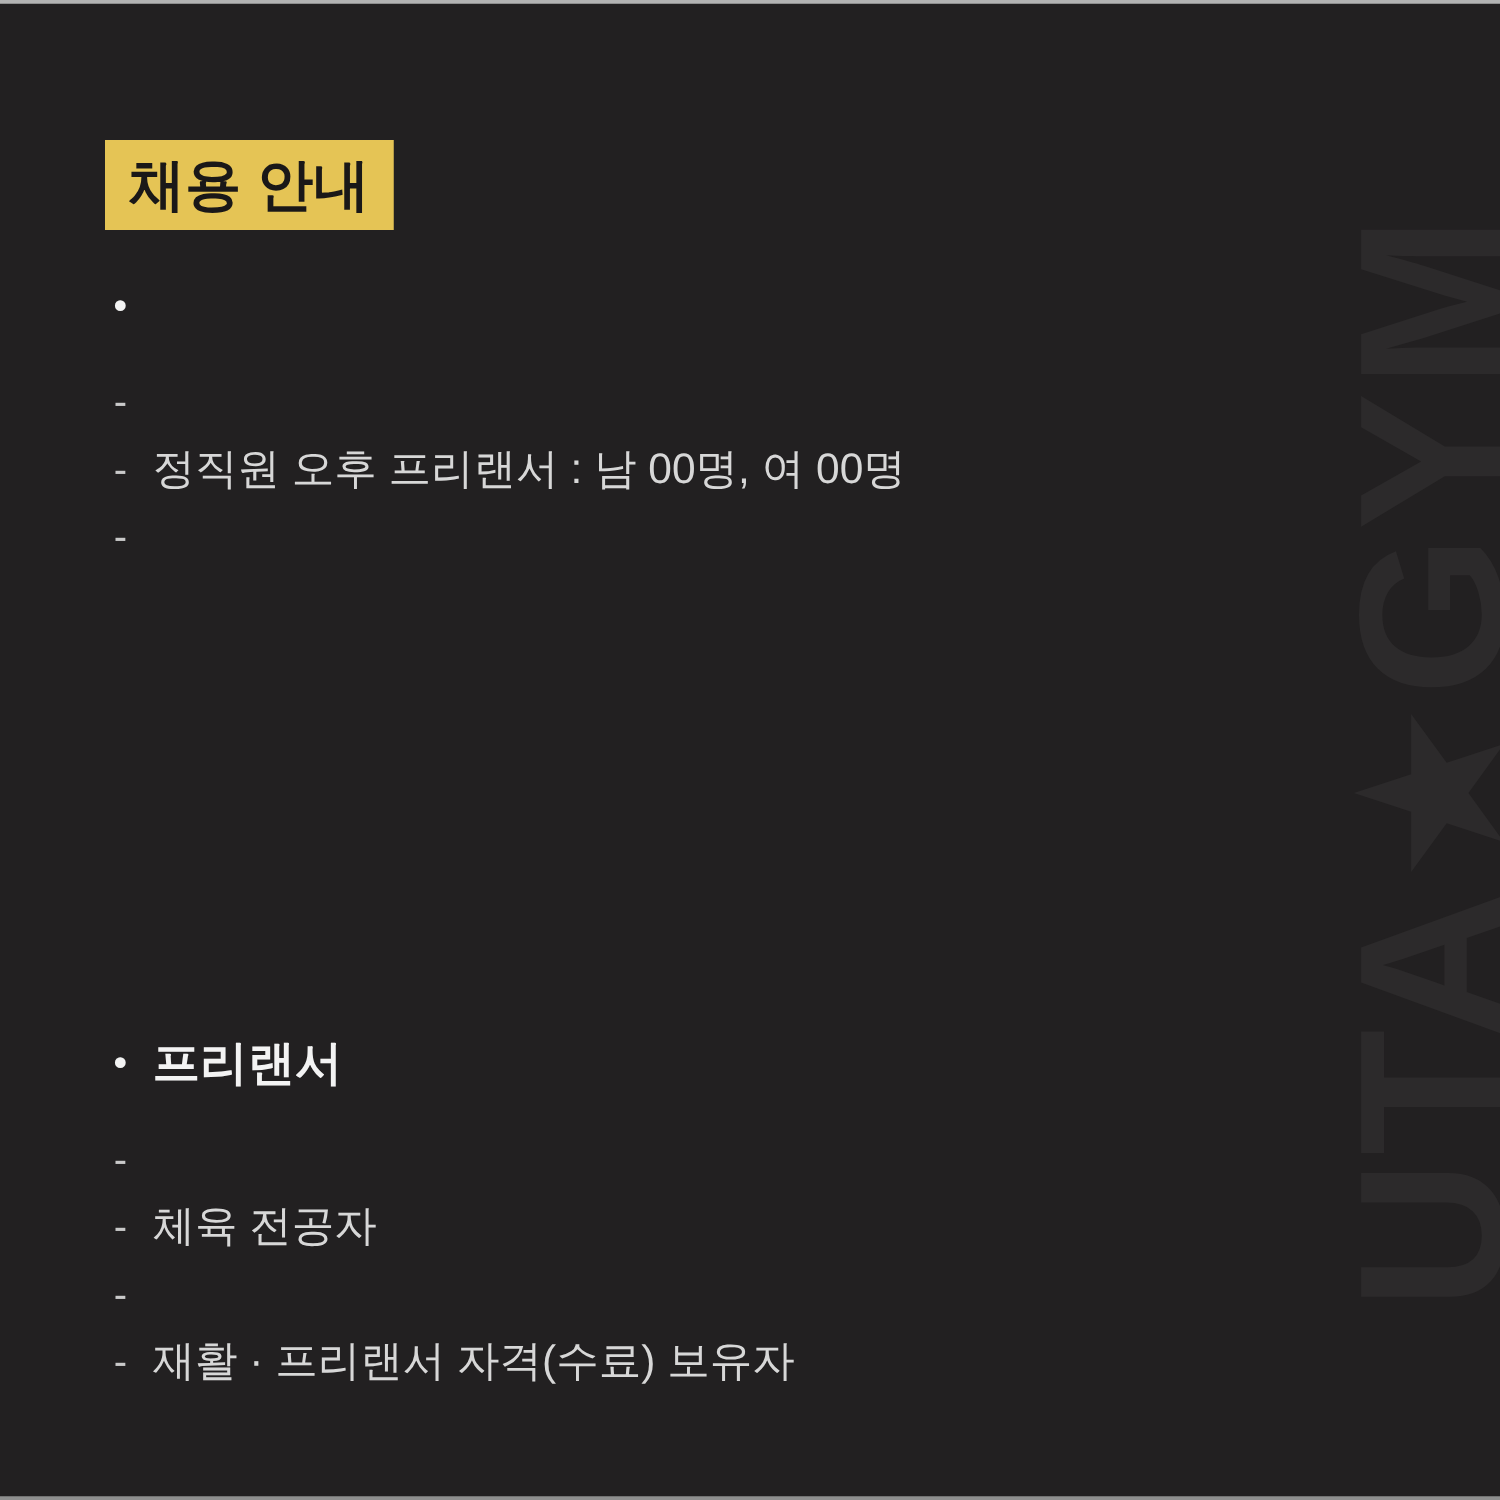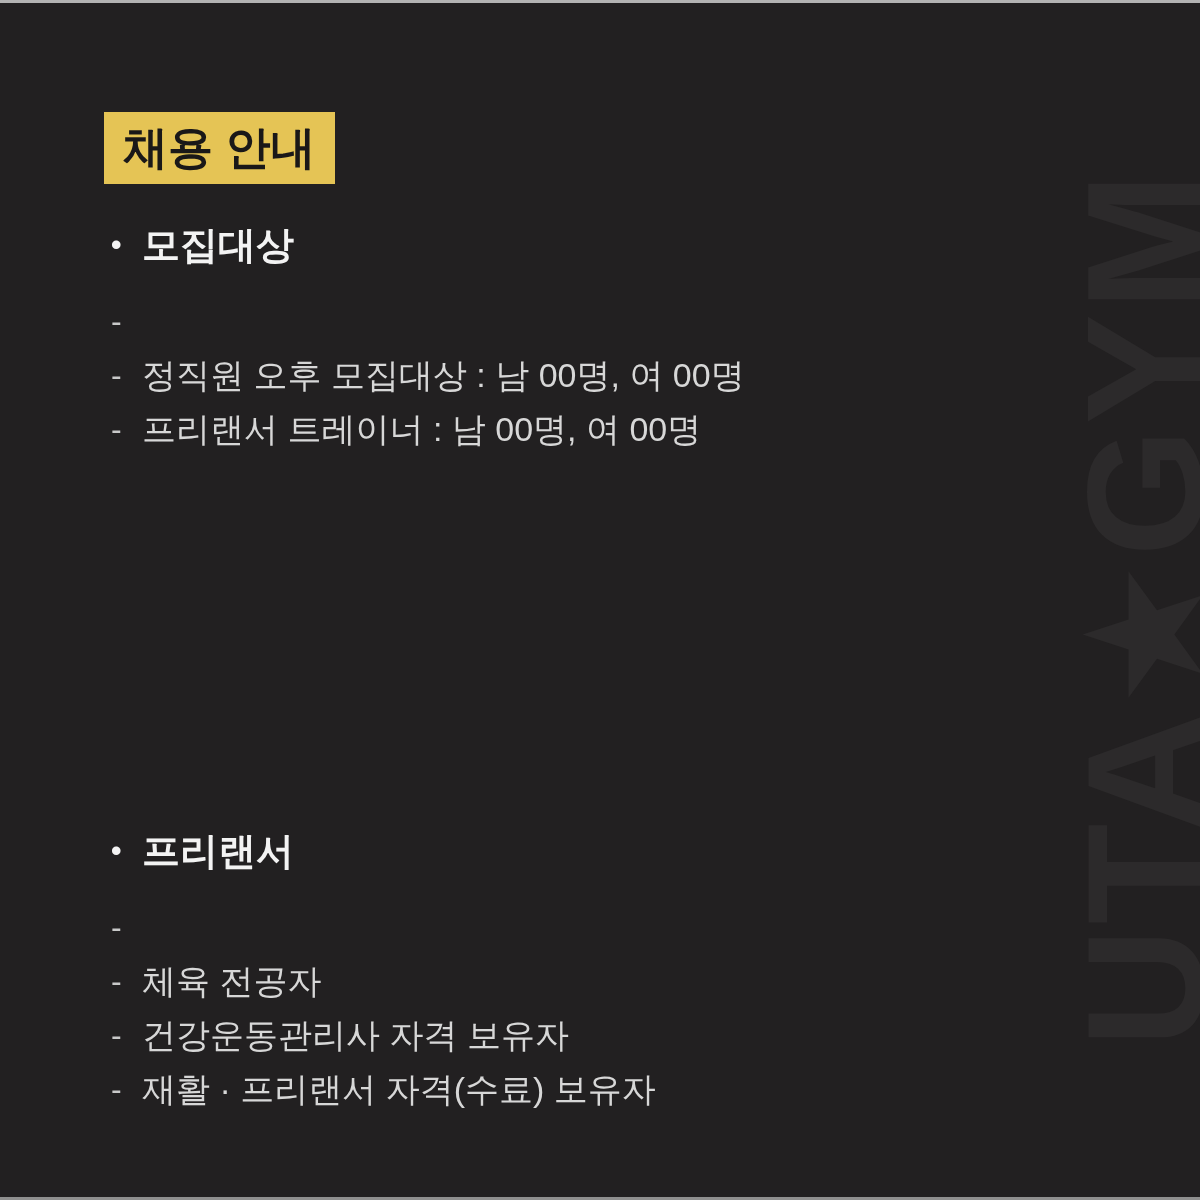--- a/index.html
+++ b/index.html
@@ -37,21 +37,21 @@
     font-size: 165px;
     font-weight: bold;
     letter-spacing: 4px;
     color: #2c2a2b;
     white-space: nowrap;
     user-select: none;
   }
 
   .content {
     position: absolute;
-    left: 104px;
+    left: 84px;
     top: 112px;
     right: 140px;
   }
 
   .title-badge {
     display: inline-block;
     background: #e5c455;
     color: #1a1818;
     font-size: 45px;
     font-weight: bold;
@@ -105,53 +105,50 @@
 
   <div class="watermark">UTA★GYM</div>
 
   <div class="content">
 
     <div class="title-badge">채용 안내</div>
 
     <div class="section first">
       <div class="section-heading">
         <span class="marker-cell">•</span>
-        <span>모집대상</span>
       </div>
       <div class="item-list">
         <div class="list-item">
           <span class="marker-cell">-</span>
         </div>
         <div class="list-item">
           <span class="marker-cell">-</span>
-          <span>정직원 오후 모집대상 : 남 00명, 여 00명</span>
+          <span>정직원 오후 프리랜서 : 남 00명, 여 00명</span>
         </div>
         <div class="list-item">
           <span class="marker-cell">-</span>
-          <span>프리랜서 트레이너 : 남 00명, 여 00명</span>
         </div>
       </div>
     </div>
 
     <div class="section second">
       <div class="section-heading">
         <span class="marker-cell">•</span>
         <span>프리랜서</span>
       </div>
       <div class="item-list">
         <div class="list-item">
           <span class="marker-cell">-</span>
         </div>
         <div class="list-item">
           <span class="marker-cell">-</span>
           <span>체육 전공자</span>
         </div>
         <div class="list-item">
           <span class="marker-cell">-</span>
-          <span>건강운동관리사 자격 보유자</span>
         </div>
         <div class="list-item">
           <span class="marker-cell">-</span>
           <span>재활 · 프리랜서 자격(수료) 보유자</span>
         </div>
       </div>
     </div>
 
   </div>
 

